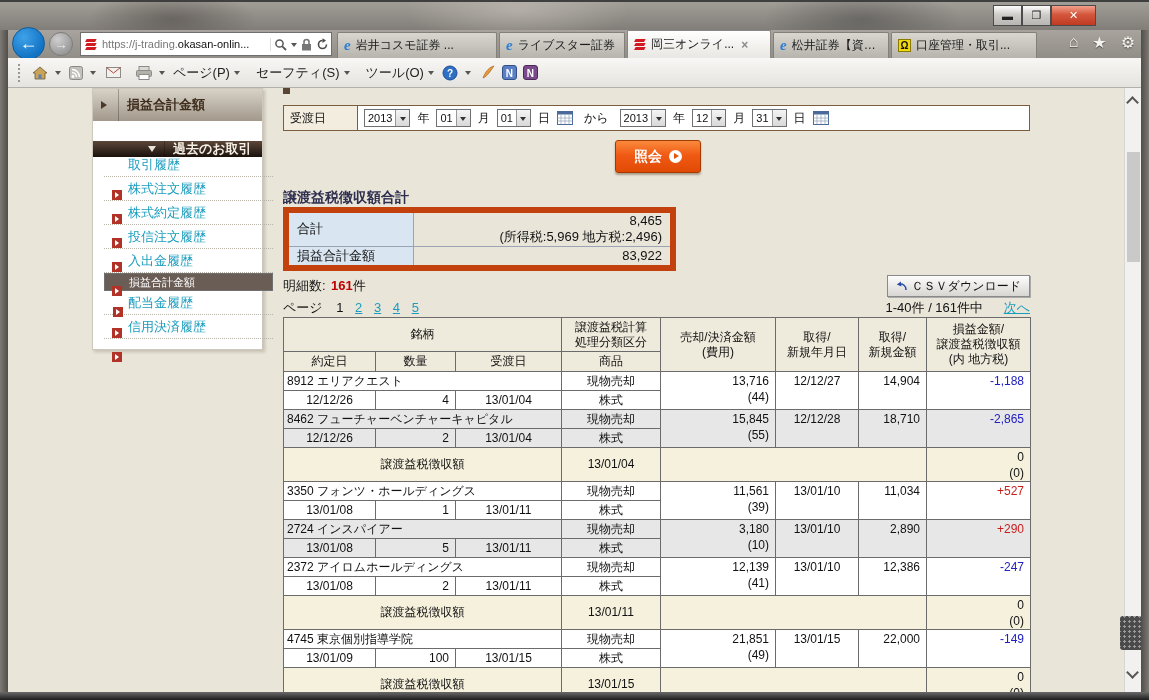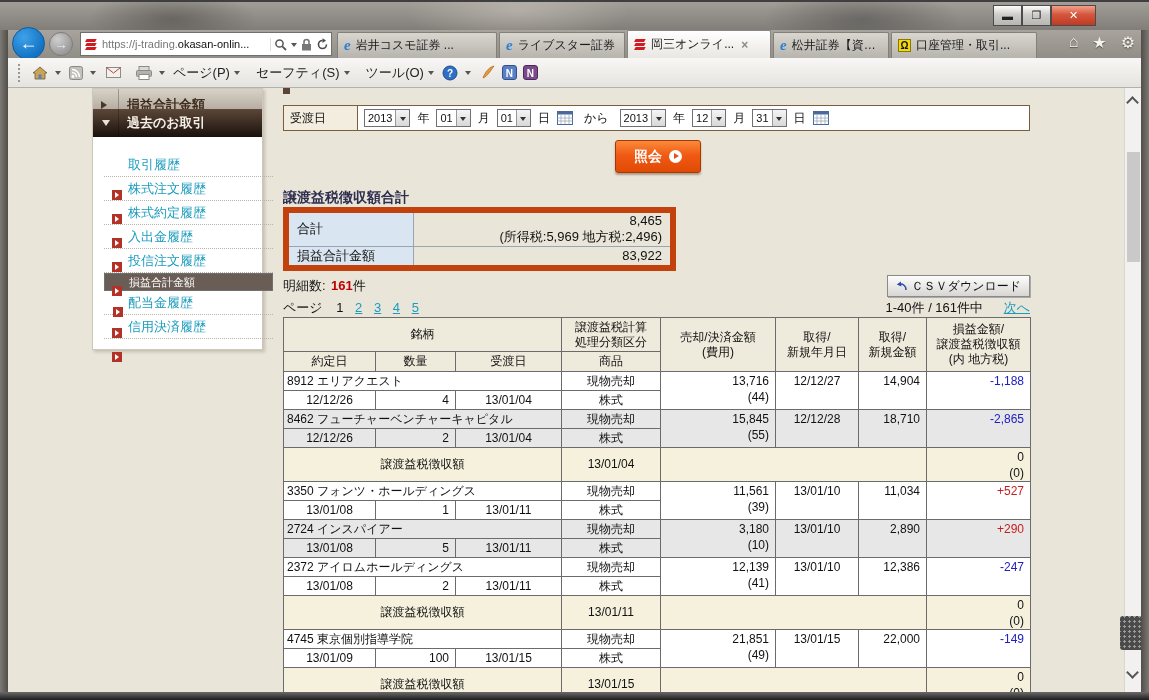--- a/index.html
+++ b/index.html
@@ -44,21 +44,21 @@
   .ci{display:flex;align-items:center;margin-right:7px;}
   .mi{display:flex;align-items:center;gap:4px;font-size:13px;color:#222;margin:0 8px;}
   .nbox{width:15px;height:15px;border-radius:3px;color:#fff;font-size:10px;font-weight:bold;text-align:center;line-height:15px;margin-right:6px;}
   
   .viewport{position:absolute;left:8px;top:88px;width:1133px;height:604px;background:#e9e5d9;overflow:hidden;}
   
   .side{position:absolute;left:84px;top:0;width:171px;height:262px;background:#fff;border:1px solid #ccc8bb;box-shadow:2px 2px 3px rgba(90,80,60,.25);}
   .shdr{position:absolute;left:0;width:169px;height:32px;display:flex;align-items:center;}
   .shdr .acell{width:26px;height:100%;display:flex;align-items:center;justify-content:center;border-right:1px solid rgba(0,0,0,.25);}
   .shdr1{top:0;background:linear-gradient(#d8d2c6,#a2988c);color:#3f2d1e;}
-  .shdr2{top:20px;height:28px;background:linear-gradient(#5c4739,#1a110c);color:#f5efe5;}
+  .shdr2{top:52px;height:16px;background:linear-gradient(#5c4739,#1a110c);color:#f5efe5;padding-left:46px;}
   .shdr .t{font-size:13px;font-weight:bold;padding-left:8px;}
   .tri-r{width:0;height:0;border:4px solid transparent;border-left:6px solid #4a392b;}
   .tri-d{width:0;height:0;border:4px solid transparent;border-top:6px solid #e9e2d6;margin-top:3px;}
   .sitems{position:absolute;left:11px;top:64px;width:169px;}
   .sitem{height:24px;display:flex;align-items:center;padding-left:8px;border-bottom:1px dotted #b9b5aa;font-size:13px;color:#1a9cbe;cursor:pointer;}
   .sitem .bl{width:10px;height:10px;background:#b23228;margin-right:6px;position:relative;flex:none;}
   .sitem .bl::after{content:"";position:absolute;left:3px;top:2px;border:3px solid transparent;border-left:4px solid #fff;}
   .sitem.sel{background:#6a5d55;color:#fff;}
   
   .content{position:absolute;left:275px;top:0;width:747px;font-size:12px;color:#111;}
@@ -280,25 +280,25 @@
         <div class="sitem">
             <span class="bl"></span>
             <span>株式注文履歴</span>
           </div>
         <div class="sitem">
             <span class="bl"></span>
             <span>株式約定履歴</span>
           </div>
         <div class="sitem">
             <span class="bl"></span>
+            <span>投信注文履歴</span>
+          </div>
+        <div class="sitem">
+            <span class="bl"></span>
             <span>入出金履歴</span>
-          </div>
-        <div class="sitem">
-            <span class="bl"></span>
-            <span>投信注文履歴</span>
           </div>
         <div class="sitem sel">
             <span class="bl"></span>
             <span>損益合計金額</span>
           </div>
         <div class="sitem">
             <span class="bl"></span>
             <span>配当金履歴</span>
           </div>
         <div class="sitem">

